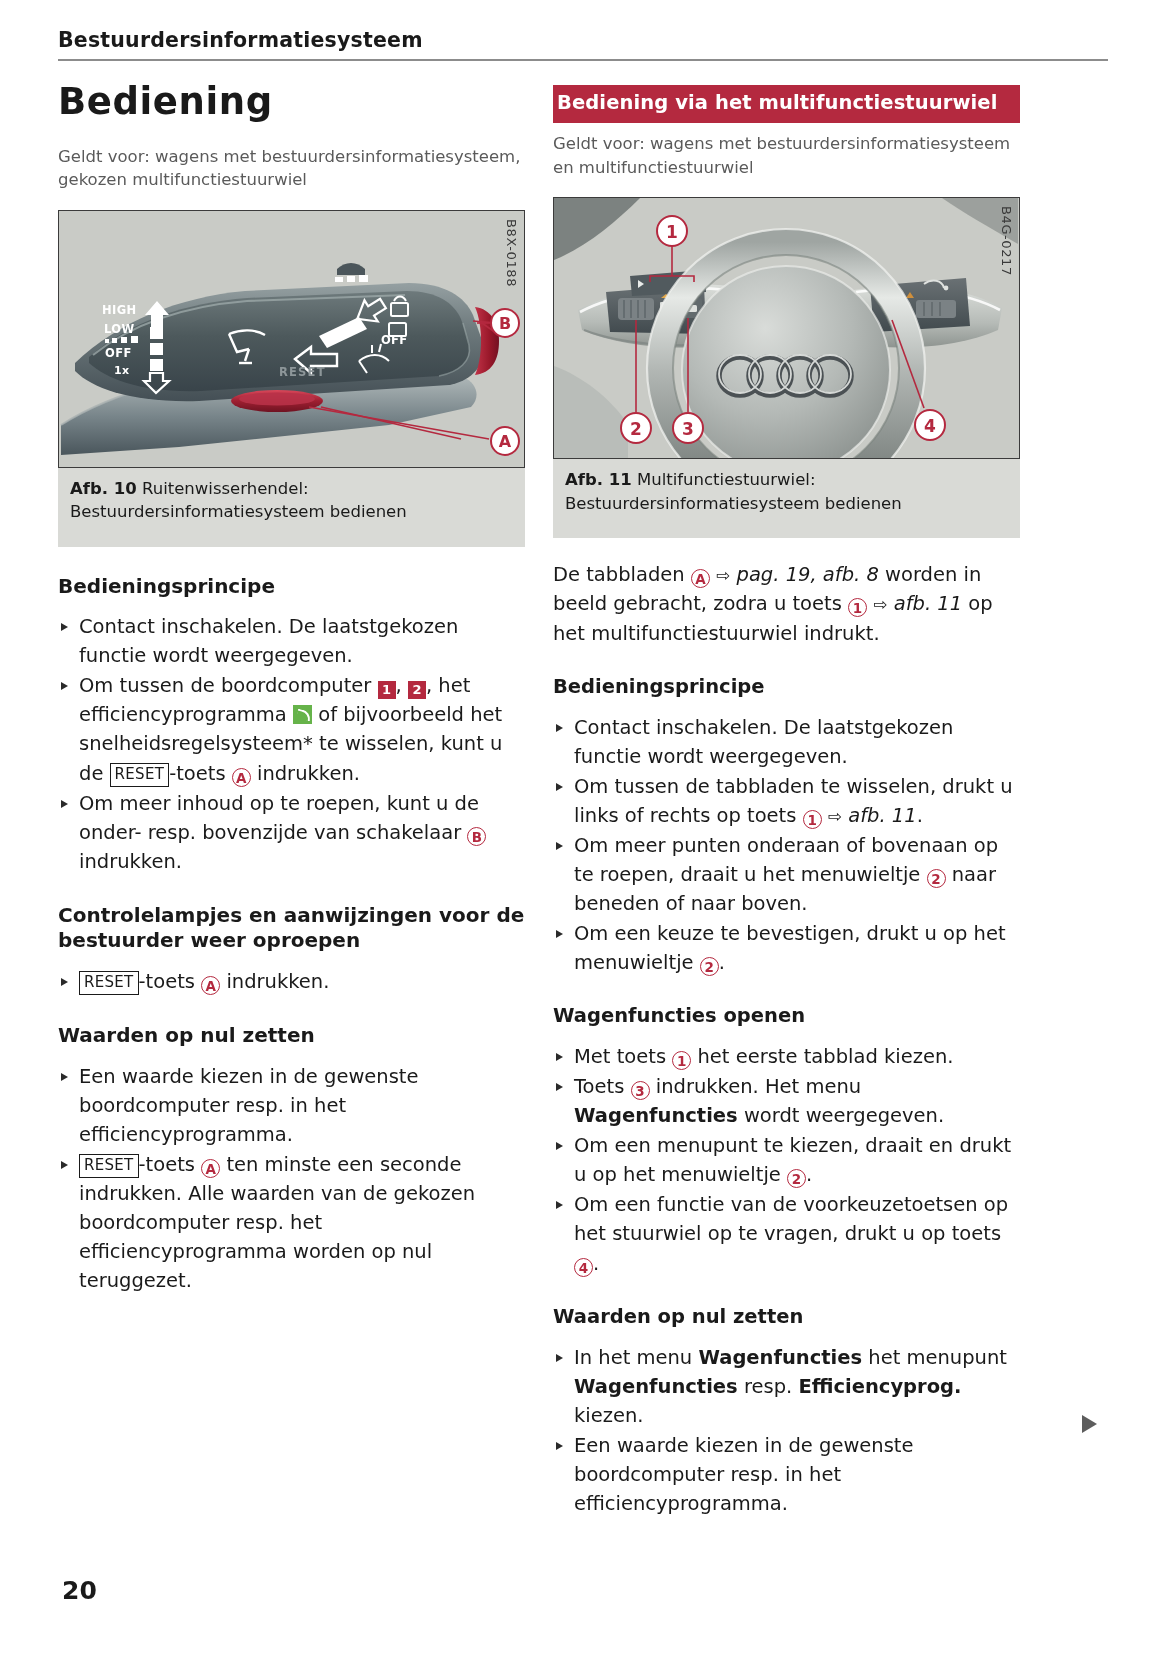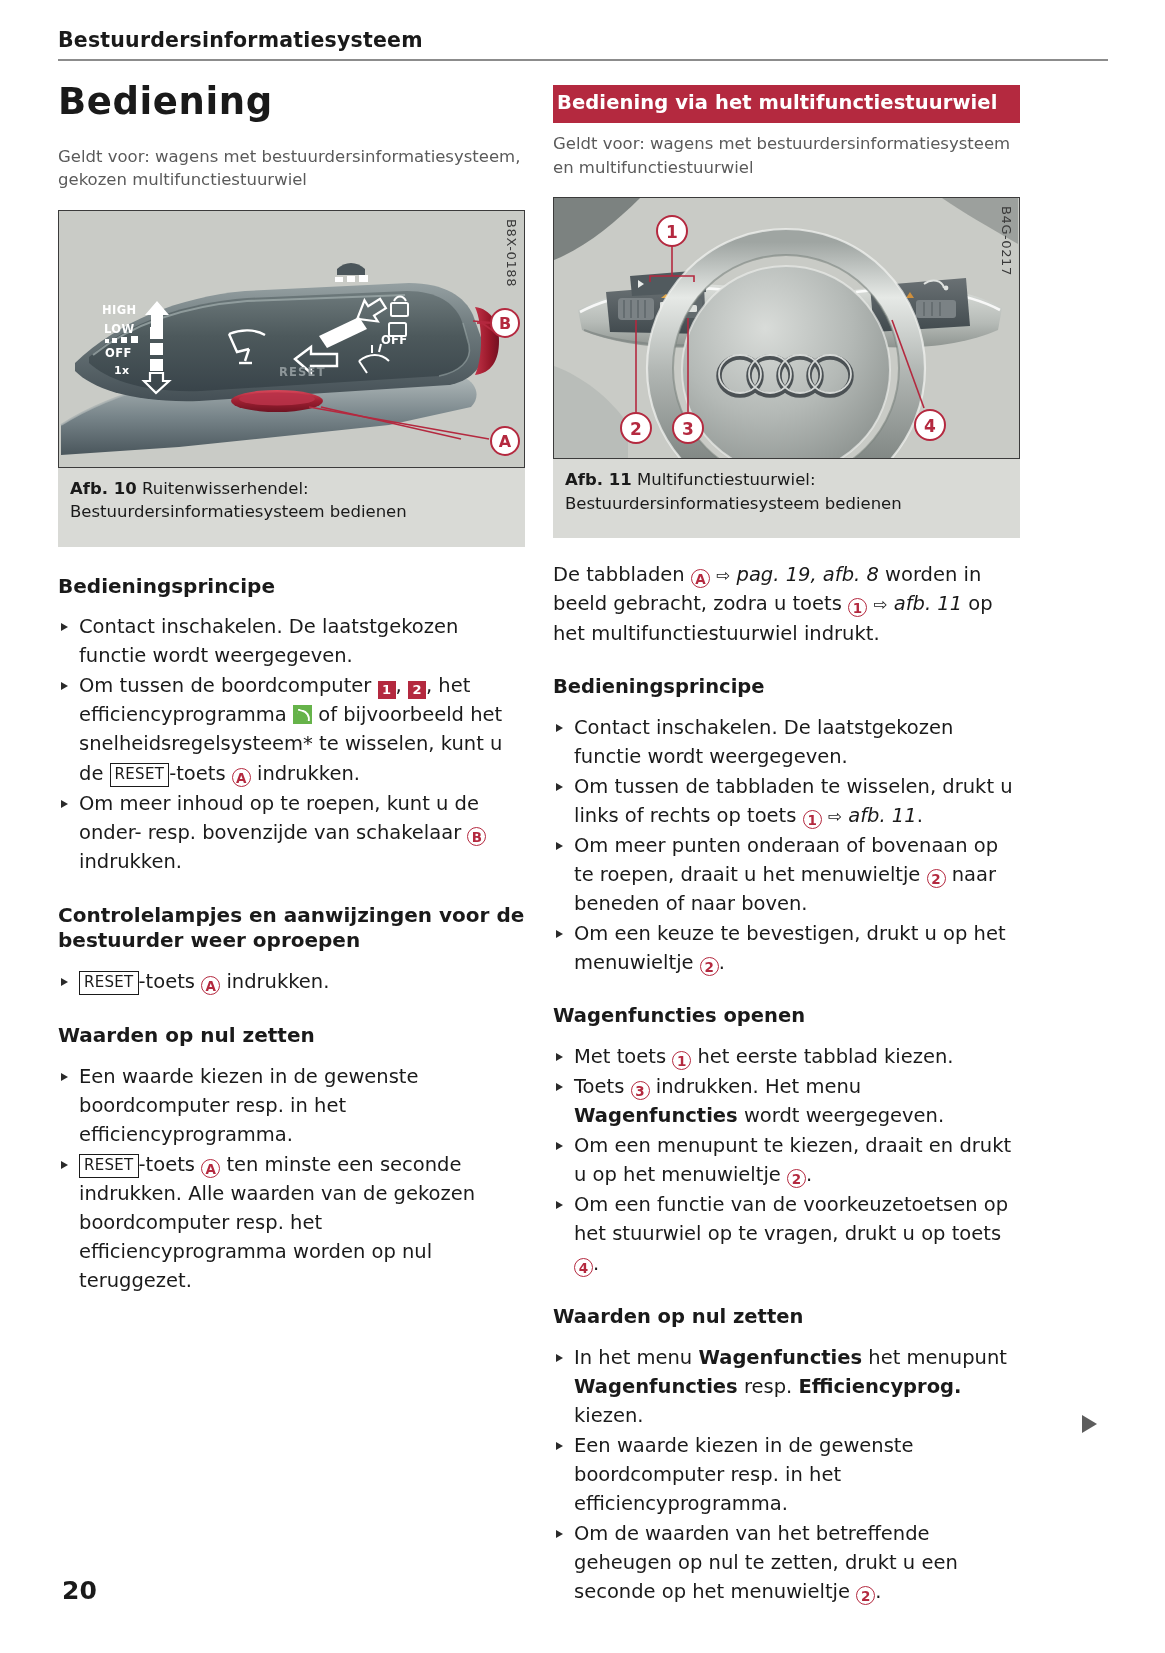--- a/index.html
+++ b/index.html
@@ -614,21 +614,19 @@
     </ul>
 
     <h2 class="sub">Waarden op nul zetten</h2>
 
     <ul class="bullets">
       <li>In het menu
         <b>Wagenfuncties</b> het menupunt
         <b>Wagenfuncties</b> resp.
         <b>Efficiencyprog.</b> kiezen.</li>
       <li>Een waarde kiezen in de gewenste boordcomputer resp. in het efficiencyprogramma.</li>
-      <li>Om de waarden van het betreffende geheugen op nul te zetten, drukt u een seconde op het menuwieltje
-        <span class="circ">2</span>.</li>
     </ul>
   </div>
 
   <div class="contmark"></div>
   <div class="pagenum">20</div>
 
 </div>
 
 </body></html>

